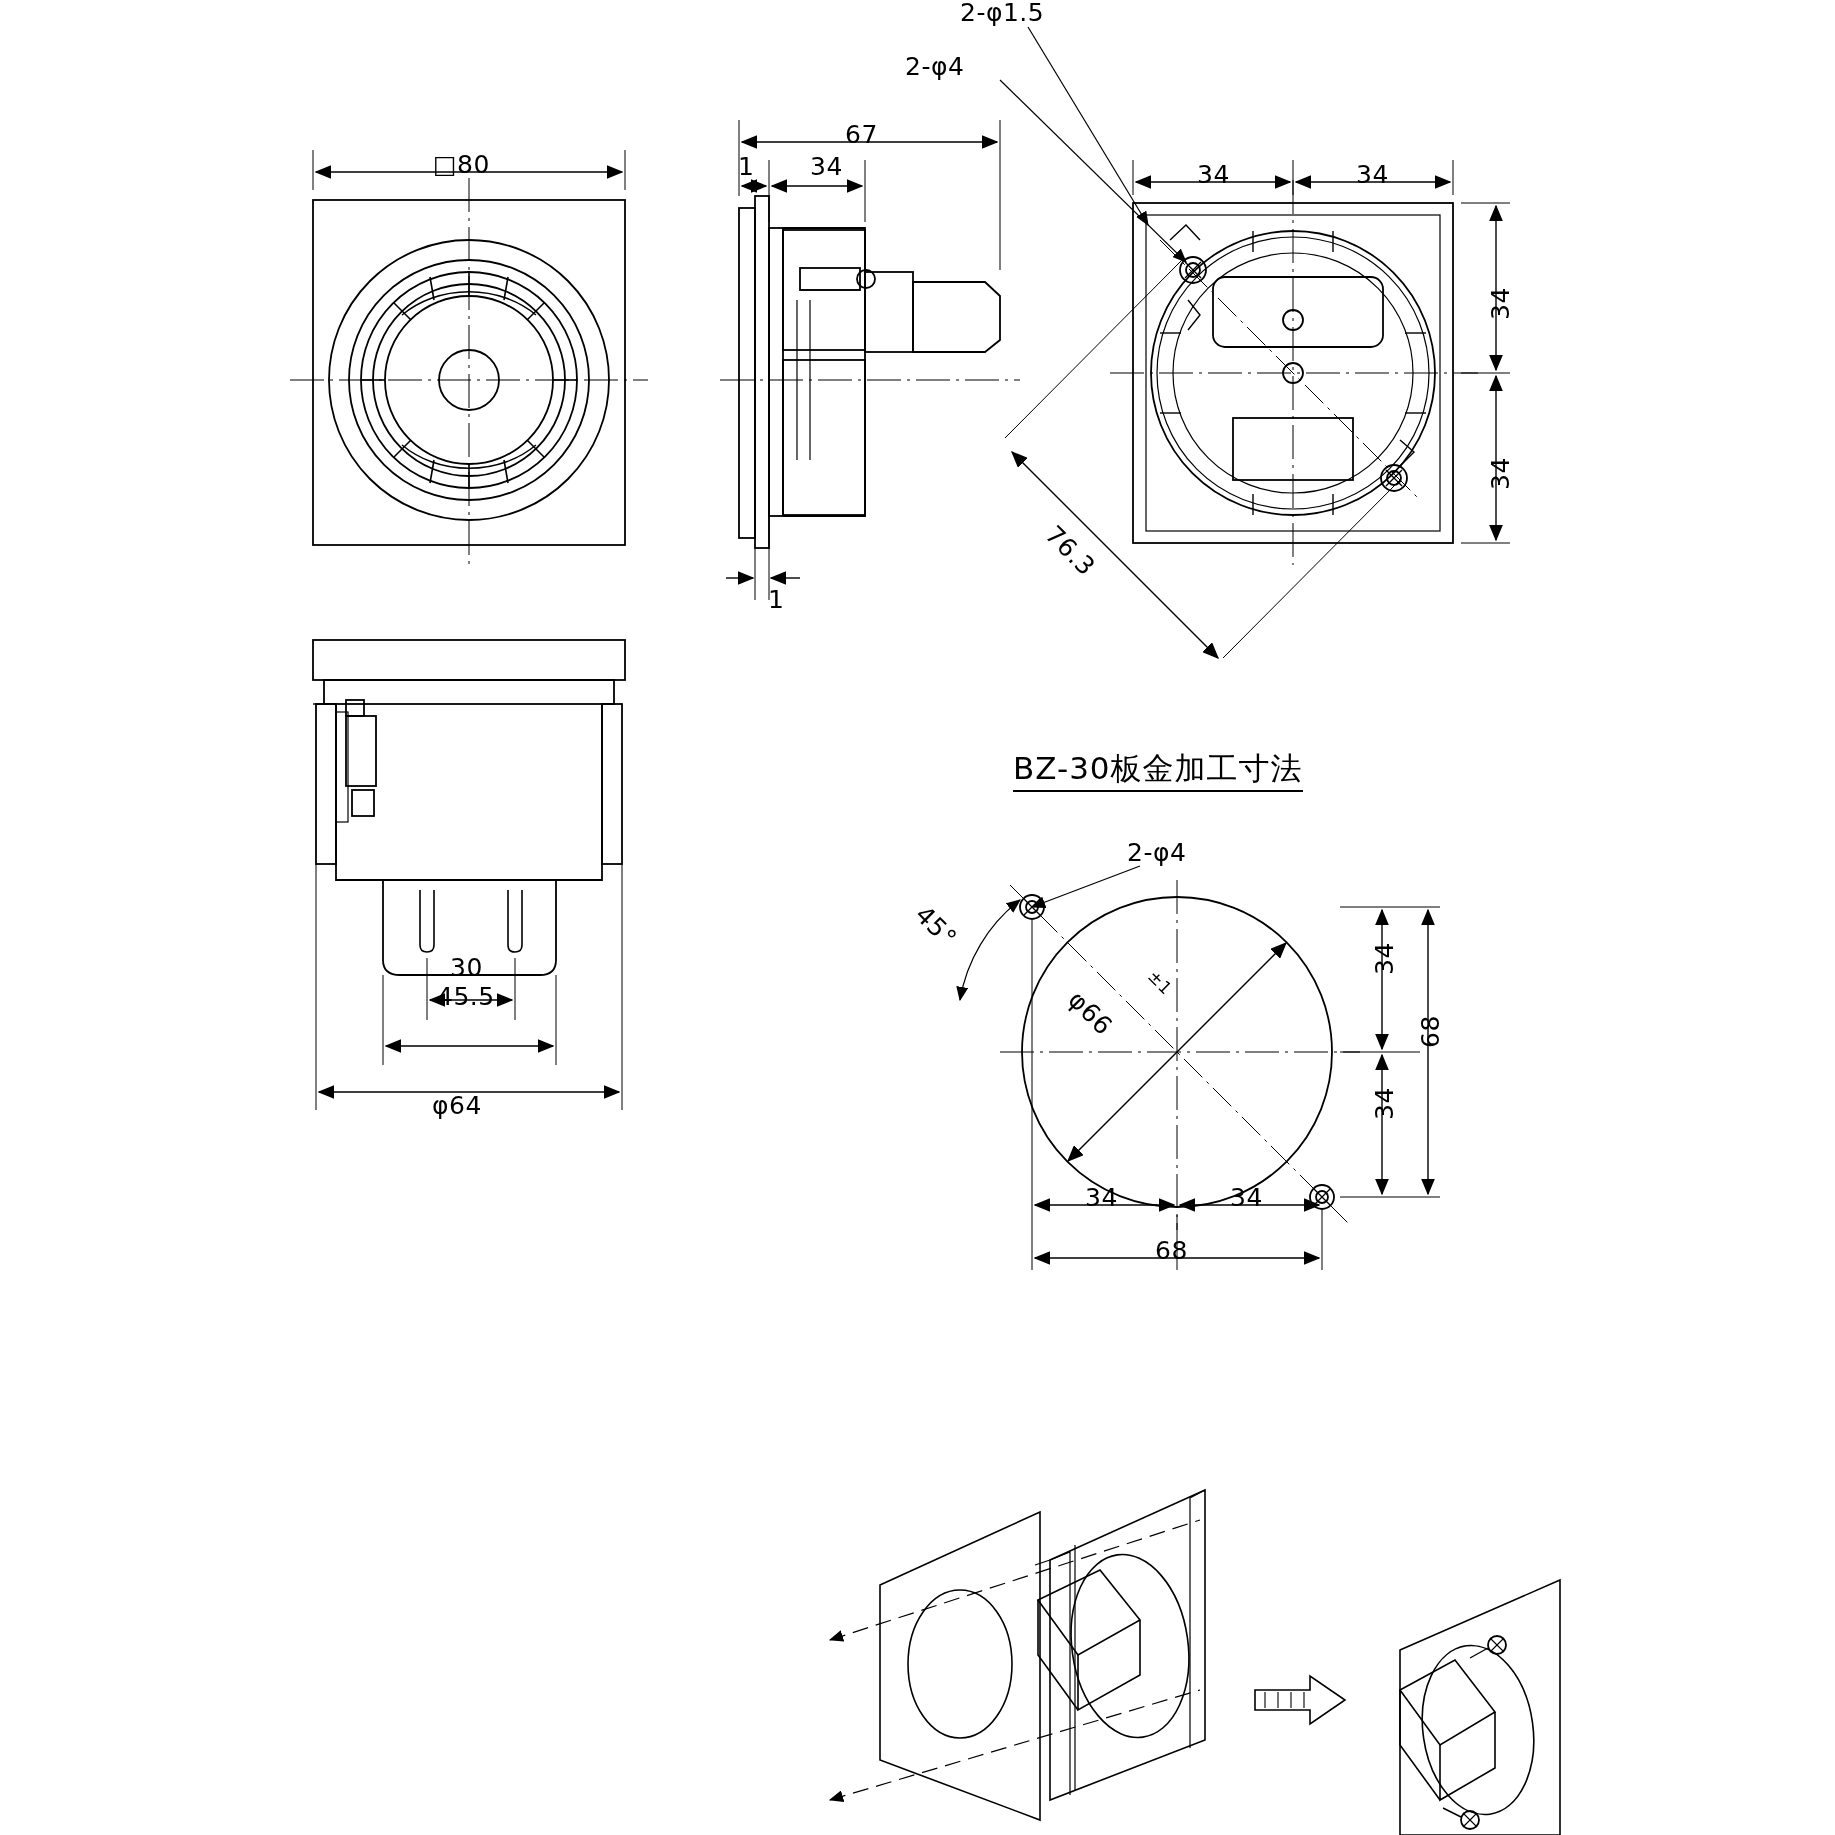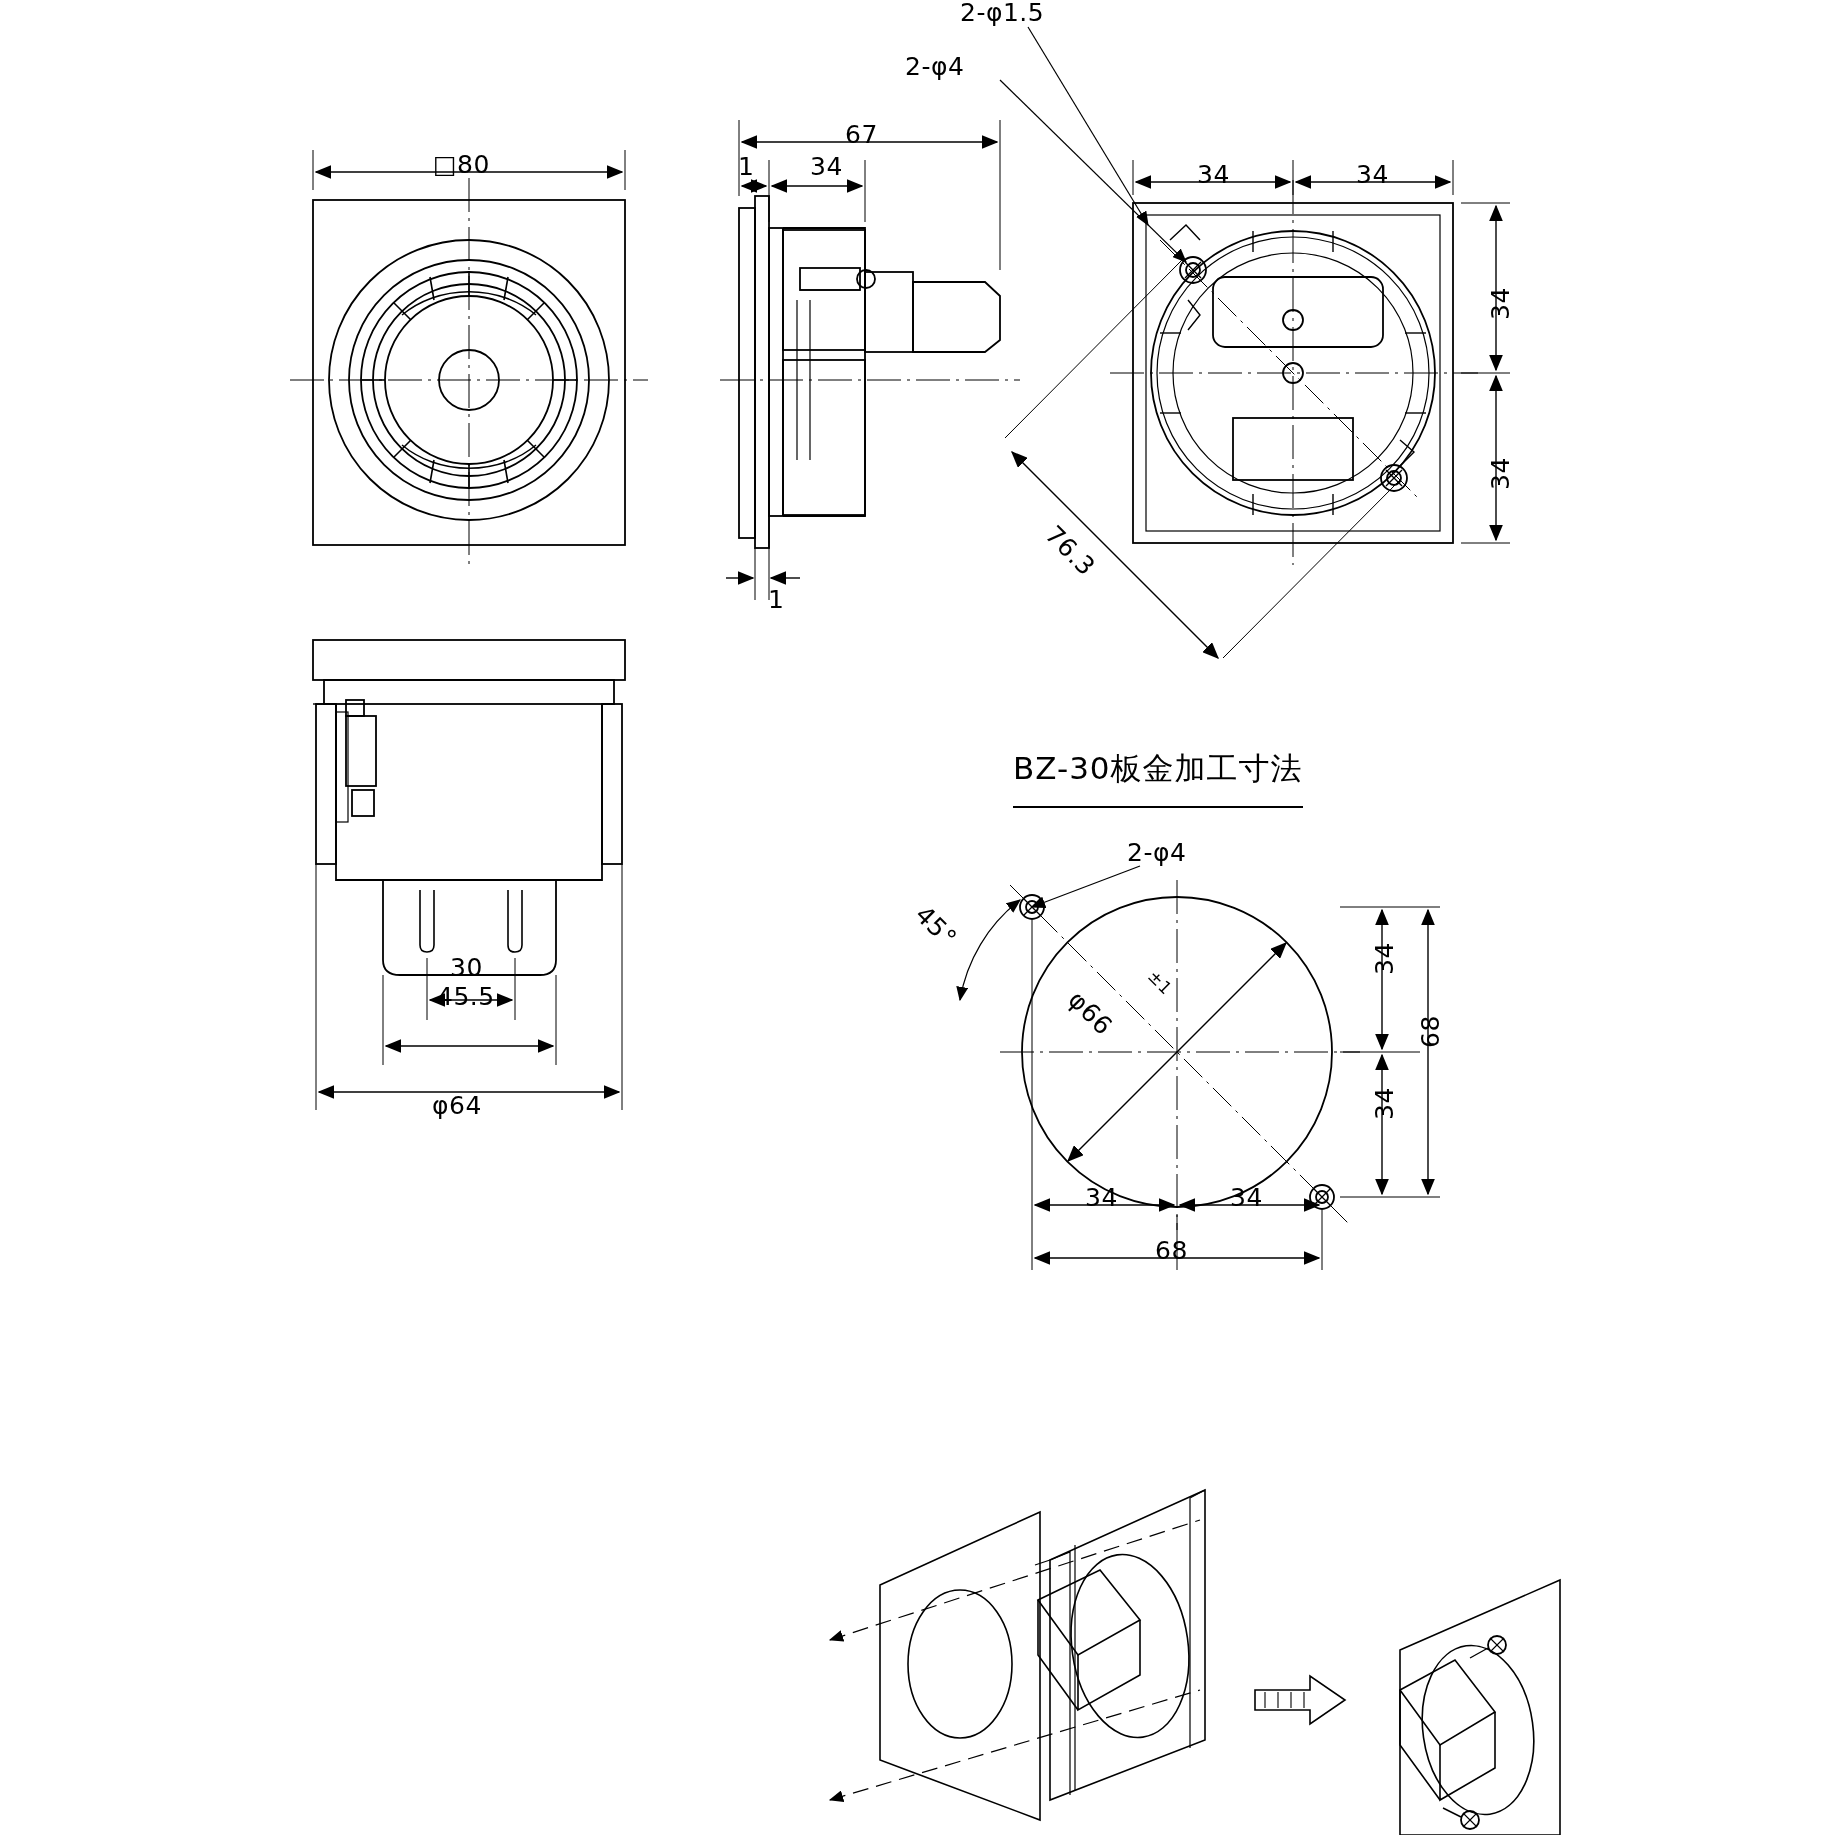--- a/index.html
+++ b/index.html
@@ -26,21 +26,21 @@
     font-family: "DejaVu Sans", sans-serif;
     font-size: 25px;
     letter-spacing: 0.5px;
     color: #000;
     white-space: nowrap;
   }
   .lbl.title {
     font-size: 31px;
     letter-spacing: 1px;
     border-bottom: 2px solid #000;
-    padding-bottom: 16px;
+    padding-bottom: 0;
   }
   .rot90 { transform: rotate(-90deg); transform-origin: left top; }
   .rotneg { transform: rotate(45deg); transform-origin: left top; }
   svg { display:block; }
 </style>
 </head>
 <body>
 
 <div id="sheet">
 

